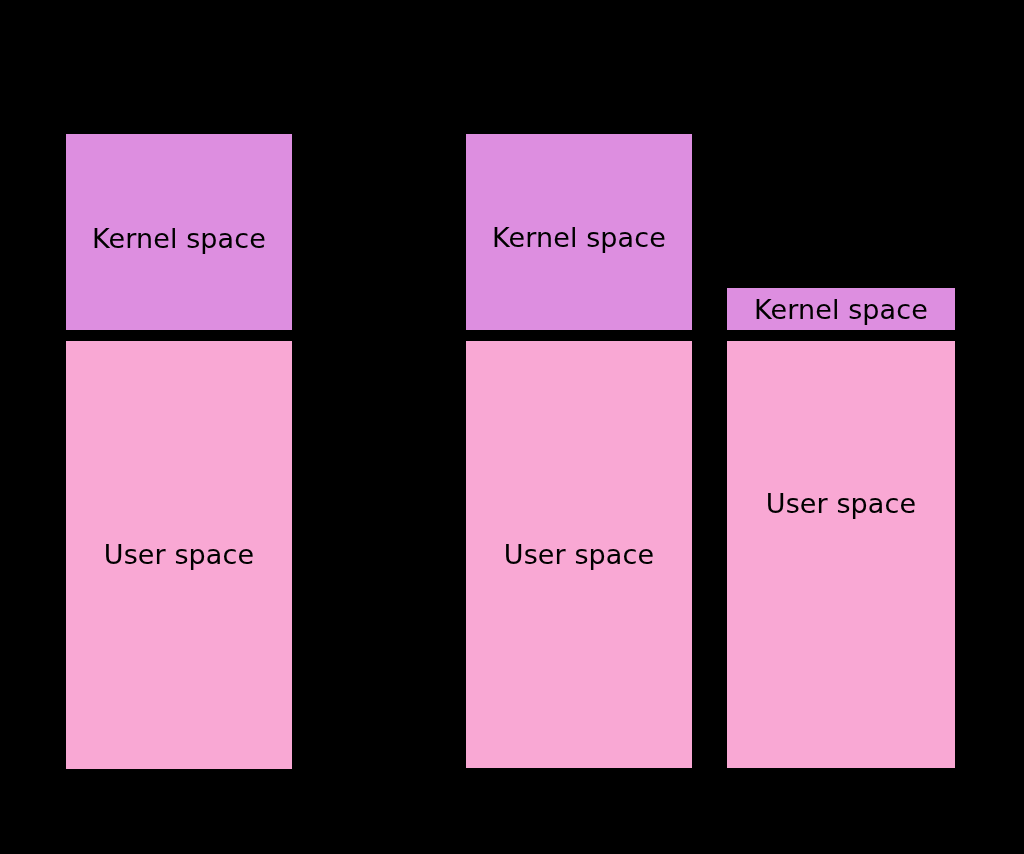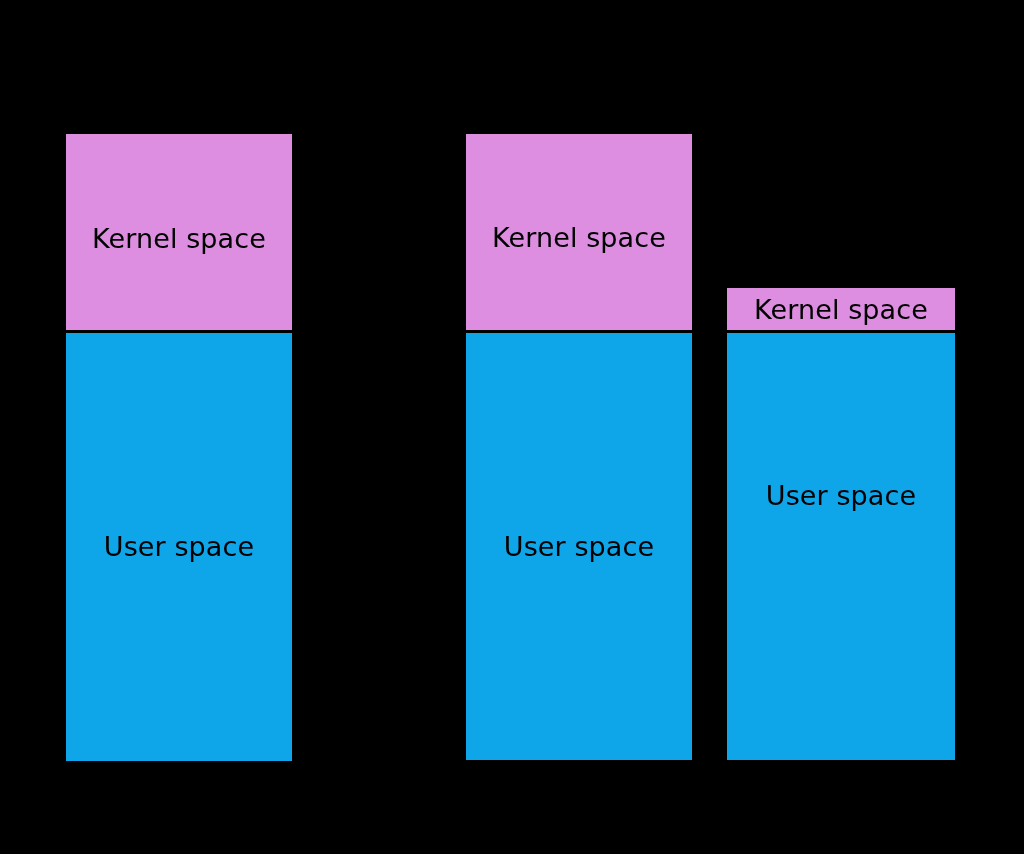--- a/index.html
+++ b/index.html
@@ -29,21 +29,22 @@
     border: 2px solid #000000;
     display: flex;
     align-items: center;
     justify-content: center;
     overflow: hidden;
   }
   .region-kernel {
     background: #dd8ee0;
   }
   .region-user {
-    background: #0ea5e9;
+    background: #f9a8d4;
+    margin-top: 8px;
   }
   .region-label {
     color: #000000;
     font-size: 27px;
     line-height: 1;
     letter-spacing: 0.1px;
     white-space: nowrap;
     font-weight: 400;
   }
 

